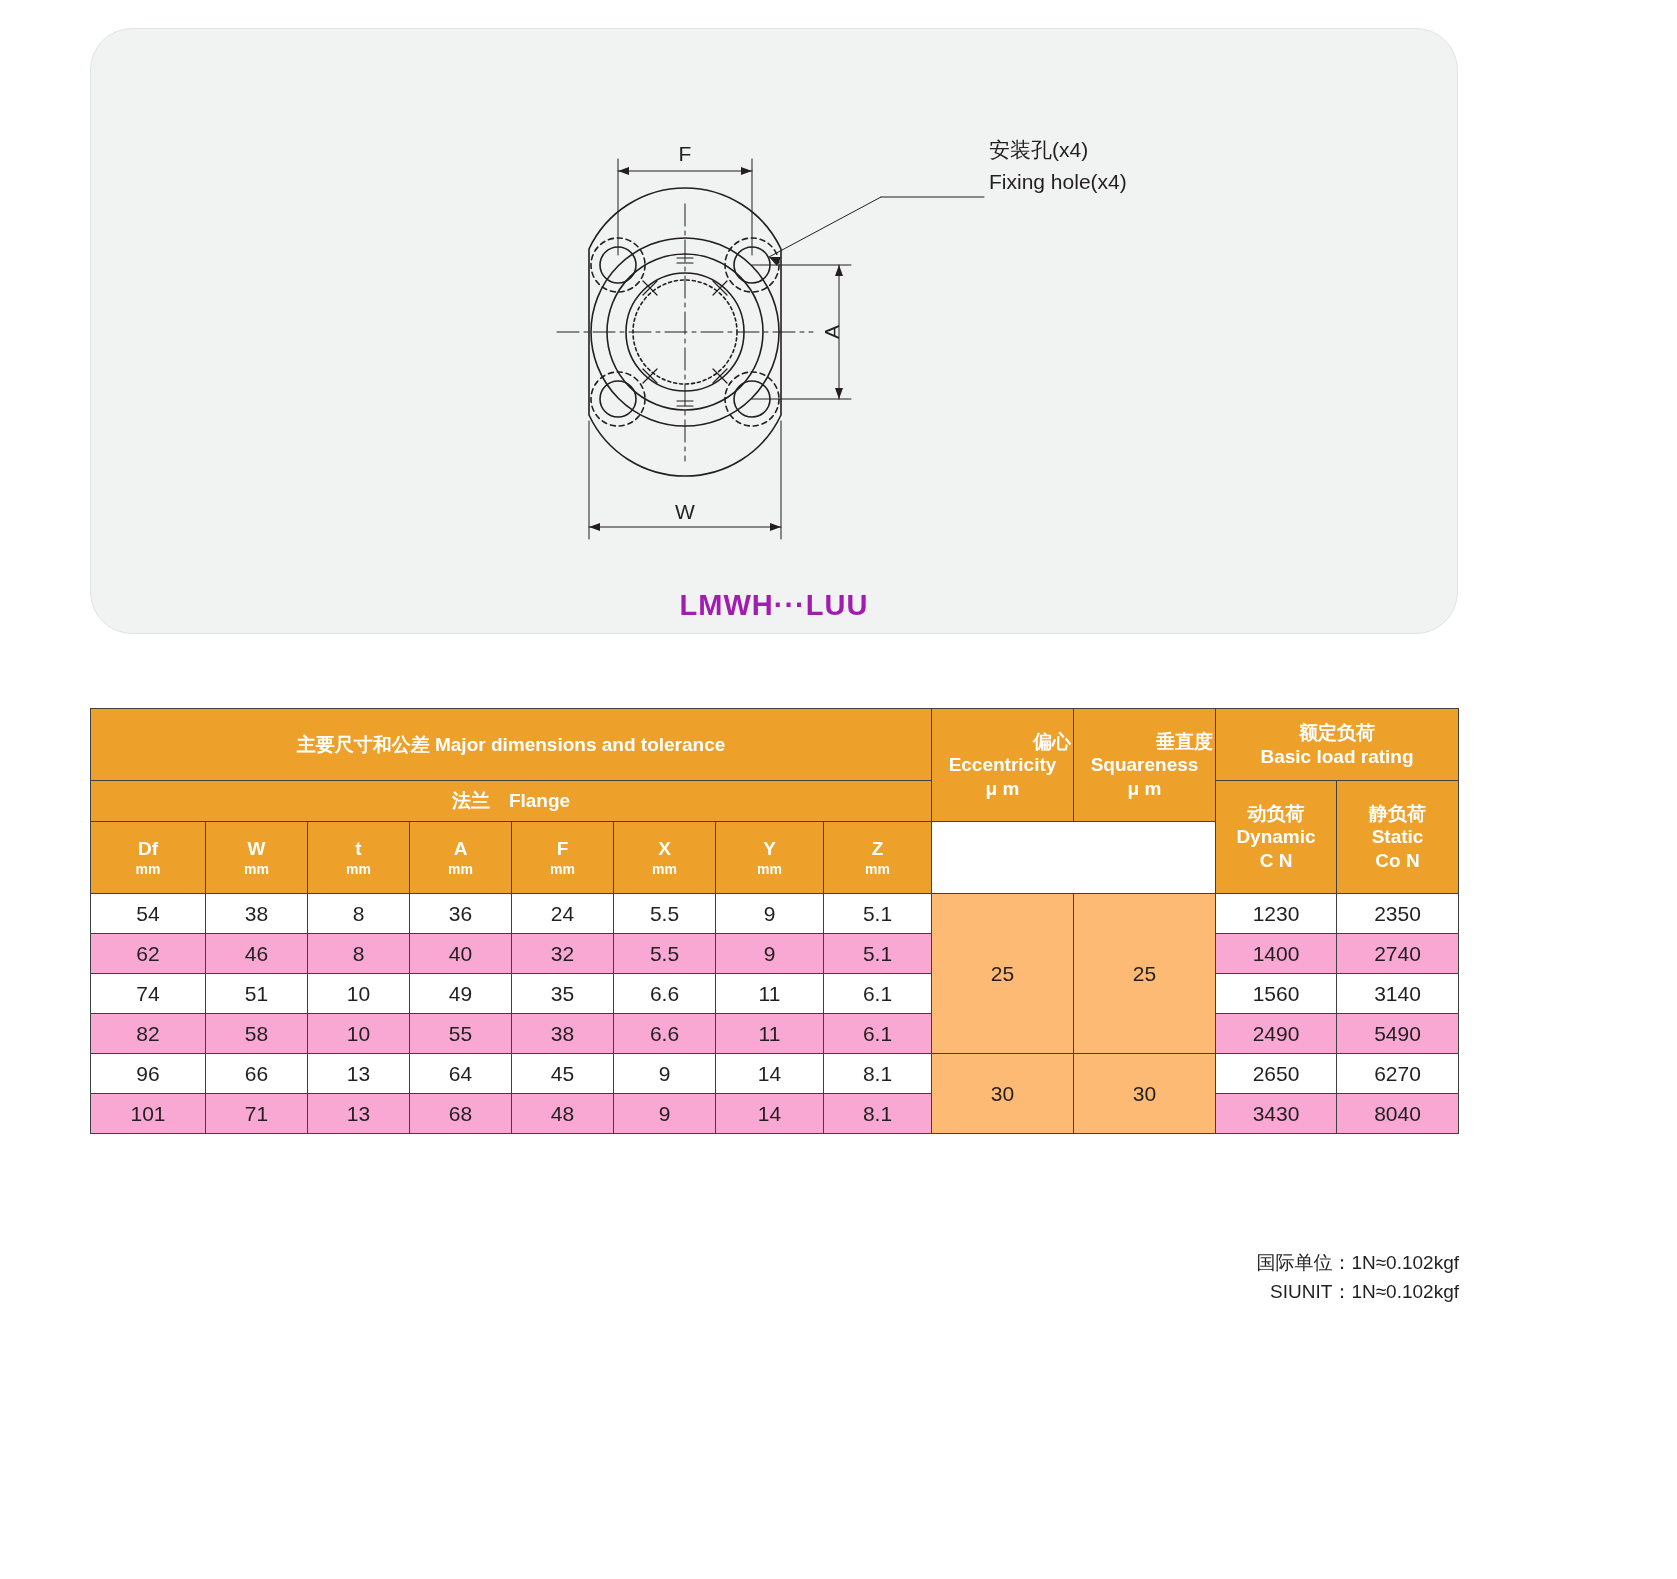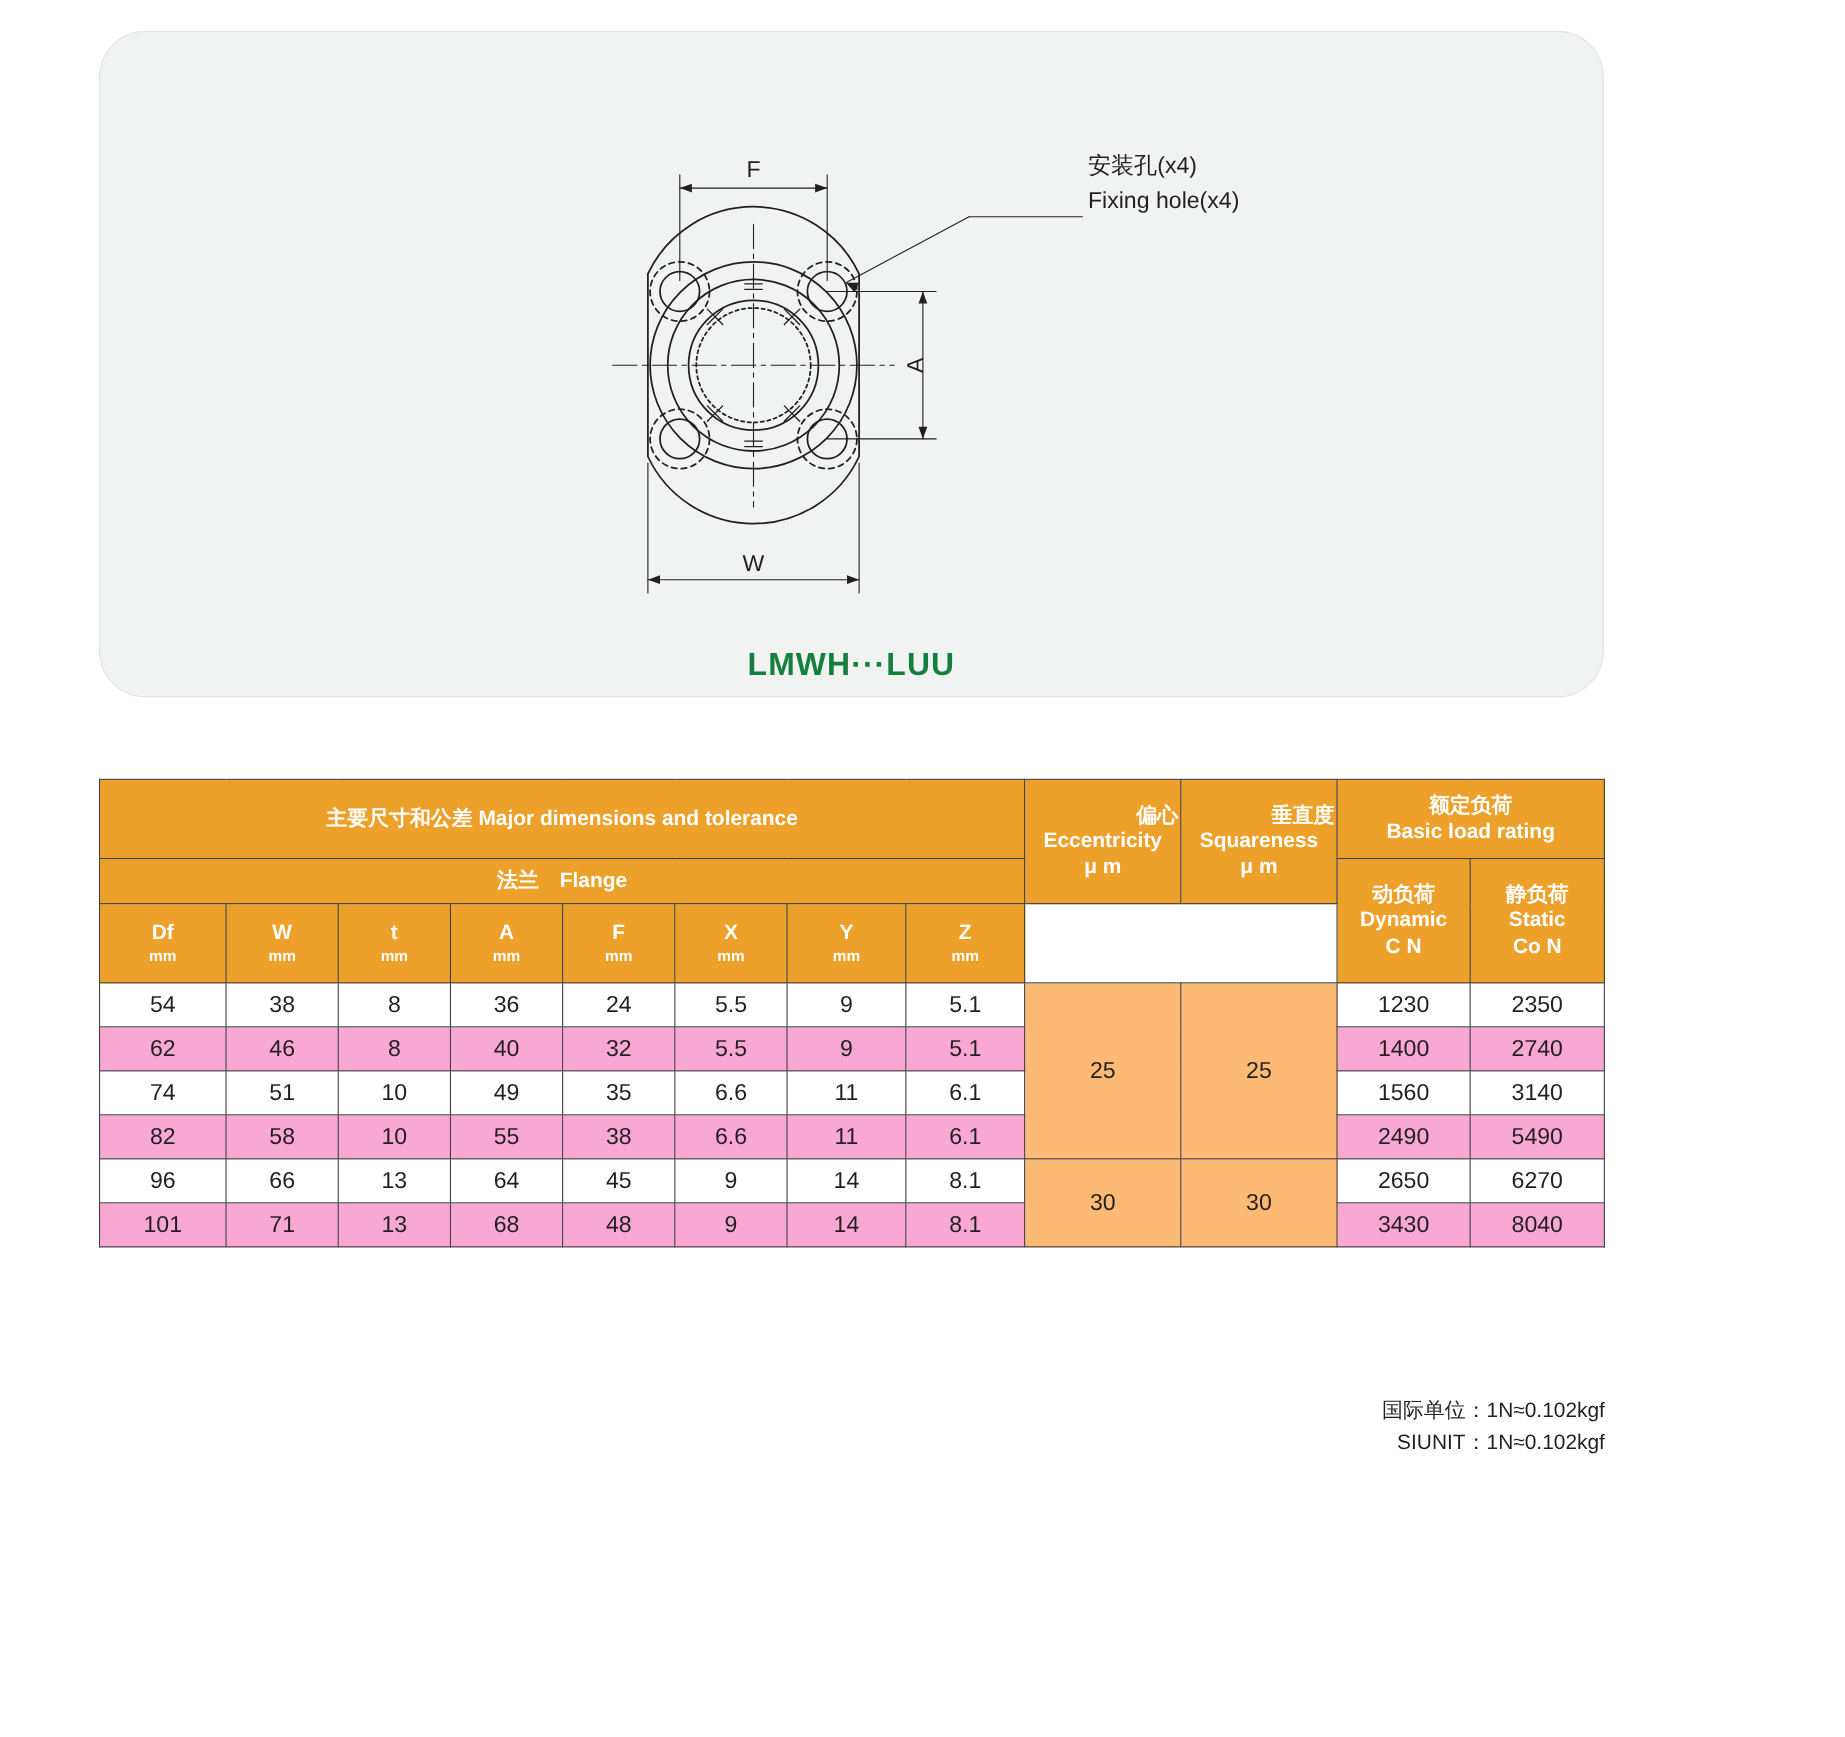--- a/index.html
+++ b/index.html
@@ -34,21 +34,21 @@
   .drawing-svg { display: block; }
 
   .part-title {
     position: absolute;
     left: 0; right: 0;
     top: 560px;
     text-align: center;
     font-size: 29px;
     font-weight: bold;
     letter-spacing: 1px;
-    color: #15803d;
+    color: #a21caf;
   }
 
   
   .spec-table {
     position: absolute;
     left: 90px;
     top: 708px;
     width: 1368px;
     border-collapse: collapse;
     table-layout: fixed;
@@ -88,21 +88,20 @@
 
   
   .footnote {
     position: absolute;
     right: 218px;
     top: 1248px;
     text-align: right;
     font-size: 19px;
     color: #231f20;
     line-height: 1.55;
-    margin-top: 20px;
   }
   .footnote div { white-space: nowrap; }
 </style>
 </head>
 <body>
 
 <div id="page">
 
   <div class="drawing-panel">
     <div class="drawing-stage">

